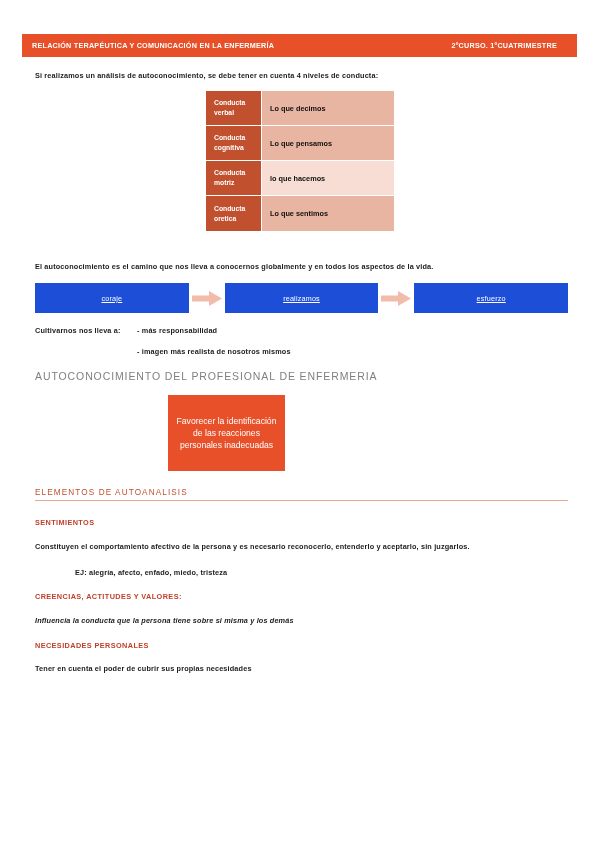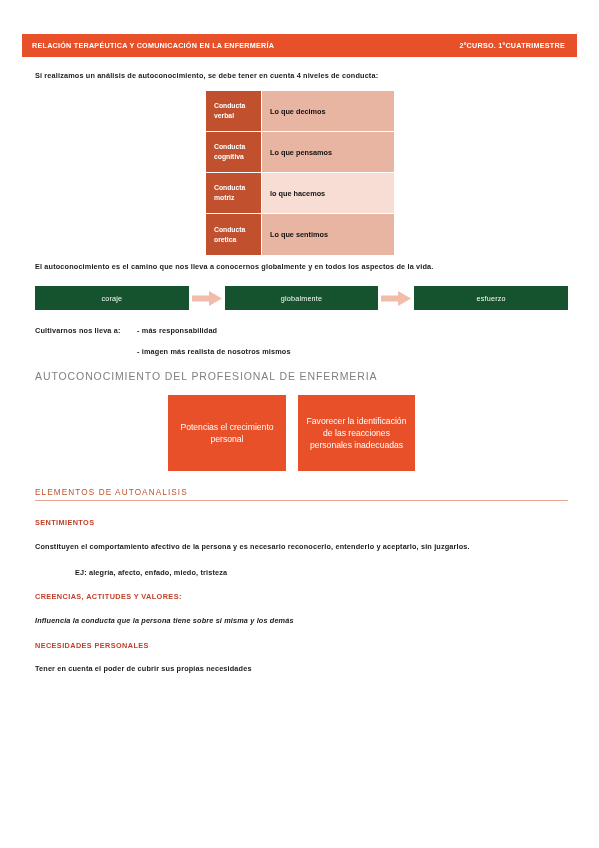--- a/index.html
+++ b/index.html
@@ -19,21 +19,21 @@
   .header-banner {
     position: absolute;
     left: 22px;
     top: 34px;
     width: 555px;
     height: 23px;
     background: #e8502a;
     display: flex;
     align-items: center;
     justify-content: space-between;
-    padding: 0 10px 0 10px;
+    padding: 0 18px 0 10px;
   }
   .header-title {
     color: #ffffff;
     font-size: 7.2px;
     font-weight: bold;
     letter-spacing: 0.25px;
     white-space: nowrap;
   }
   .header-meta {
     color: #ffffff;
@@ -56,21 +56,21 @@
 
   
   .conduct-table {
     position: absolute;
     left: 206px;
     top: 91px;
     width: 188px;
     border-collapse: separate;
     border-spacing: 0;
   }
-  .conduct-table tr { height: 41px; }
+  .conduct-table tr { height: 35px; }
   .conduct-table td {
     vertical-align: middle;
     padding: 3px 8px;
     border-bottom: 1.3px solid #ffffff;
   }
   .conduct-table tr:last-child td { border-bottom: none; }
   td.cell-label {
     width: 56px;
     background: #c0502e;
     color: #ffffff;
@@ -91,29 +91,30 @@
   .flow-row {
     position: absolute;
     left: 35px;
     top: 288px;
     width: 533px;
     height: 20px;
     display: flex;
     align-items: center;
   }
   .flow-box {
-    background: #14532d;
-    color: #ffffff;
-    height: 24px;
+    background: #1d4ed8;
+    color: #ffffff;
+    height: 30px;
     display: flex;
     align-items: center;
     justify-content: center;
     font-size: 7.2px;
     letter-spacing: 0.2px;
     flex: 1 1 0;
+    text-decoration: underline;
   }
   .flow-arrow {
     width: 36px;
     height: 20px;
     flex: 0 0 36px;
     display: flex;
     align-items: center;
     justify-content: center;
   }
   .flow-arrow svg { display: block; }
@@ -218,37 +219,36 @@
 
 <div class="body-text" style="left:35px; top:262px;">El autoconocimiento es el camino que nos lleva a conocernos globalmente y en todos los aspectos de la vida.</div>
 
 <div class="flow-row">
   <div class="flow-box">coraje</div>
   <div class="flow-arrow">
     <svg width="30" height="15" viewBox="0 0 30 15" aria-hidden="true">
       <path d="M0 4.5 H17 V0 L30 7.5 L17 15 V10.5 H0 Z" fill="#f2bcab"></path>
     </svg>
   </div>
-  <div class="flow-box">globalmente</div>
+  <div class="flow-box">realizamos</div>
   <div class="flow-arrow">
     <svg width="30" height="15" viewBox="0 0 30 15" aria-hidden="true">
       <path d="M0 4.5 H17 V0 L30 7.5 L17 15 V10.5 H0 Z" fill="#f2bcab"></path>
     </svg>
   </div>
   <div class="flow-box">esfuerzo</div>
 </div>
 
 <div class="body-text" style="left:35px; top:326px;">Cultivarnos nos lleva a:</div>
 <div class="body-text" style="left:137px; top:326px;">- más responsabilidad</div>
 <div class="body-text" style="left:137px; top:347px;">- imagen más realista de nosotros mismos</div>
 
 <div class="gray-heading">AUTOCONOCIMIENTO DEL PROFESIONAL DE ENFERMERIA</div>
 
 <div class="card-row">
-  <div class="card card-left">Potencias el crecimiento personal</div>
   <div class="card card-right">Favorecer la identificación de las reacciones personales inadecuadas</div>
 </div>
 
 <div class="ruled-title">
   <span class="label">ELEMENTOS DE AUTOANALISIS</span>
   <div class="rule"></div>
 </div>
 
 <div class="subhead" style="left:35px; top:518px;">SENTIMIENTOS</div>
 <div class="body-text" style="left:35px; top:542px;">Constituyen el comportamiento afectivo de la persona y es necesario reconocerlo, entenderlo y aceptarlo, sin juzgarlos.</div>

